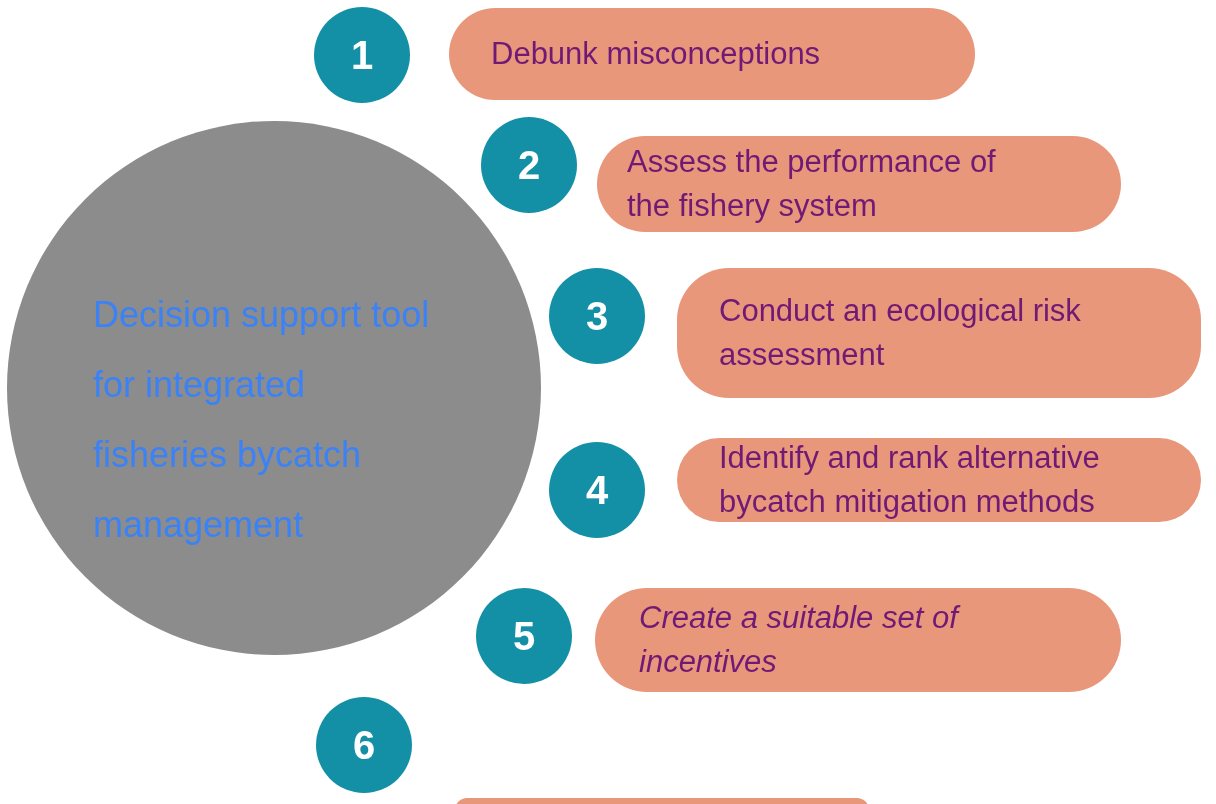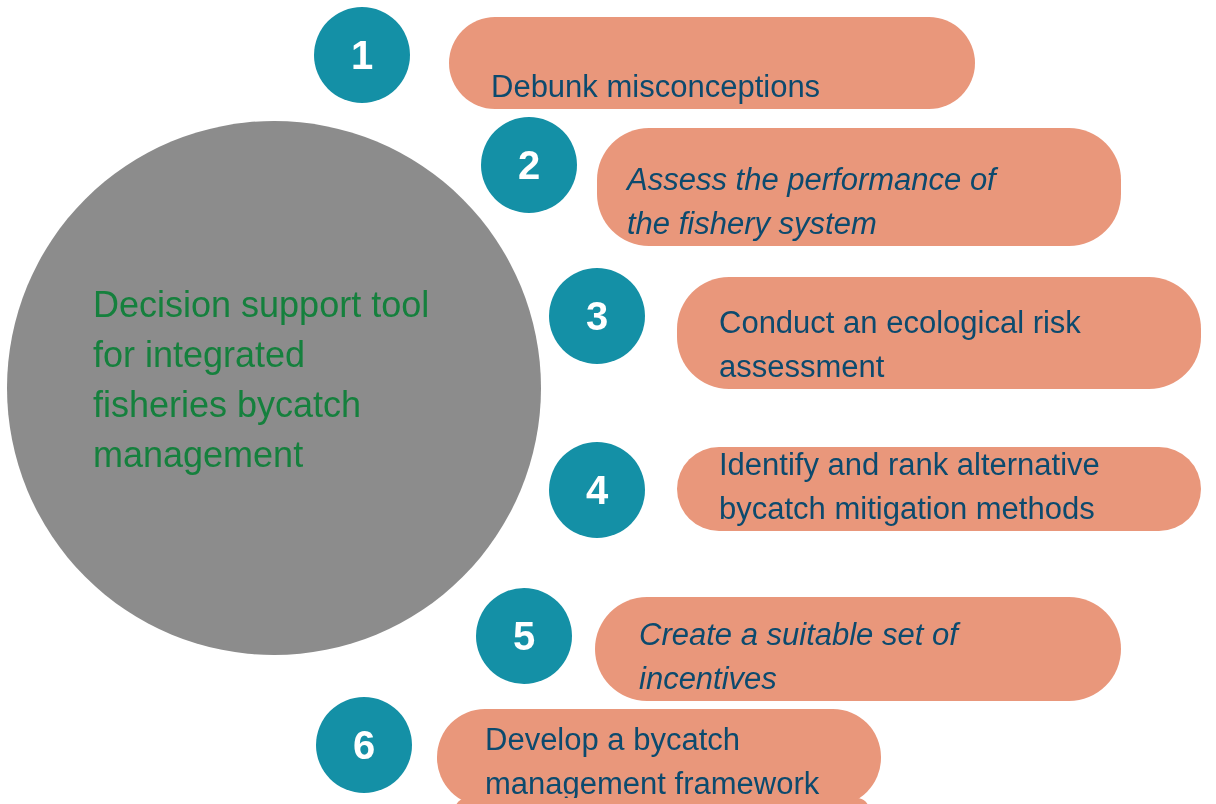--- a/index.html
+++ b/index.html
@@ -16,23 +16,23 @@
     position:absolute;
     left:7px; top:121px;
     width:534px; height:534px;
     border-radius:50%;
     background:#8C8C8C;
   }
   .gray-circle-text {
     position:absolute;
     left:93px; top:280px;
     width:400px;
-    color:#15803d;
+    color:#3b82f6;
     font-size:36px;
-    line-height:50px;
+    line-height:70px;
     white-space:pre-line;
   }
 
   
   .num-circle {
     position:absolute;
     width:96px; height:96px;
     border-radius:50%;
     background:#1490A6;
     color:#ffffff;
@@ -45,32 +45,31 @@
   .c3 { left:549px; top:268px;}
   .c4 { left:549px; top:442px;}
   .c5 { left:476px; top:588px;}
   .c6 { left:316px; top:697px;}
 
   
   .pill {
     position:absolute;
     background:#E9977B;
     border-radius:52px;
-    display:flex; align-items:flex-end;
+    display:flex; align-items:center;
     padding-left:42px;
     box-sizing:border-box;
-    color:#0c4a6e;
+    color:#701a75;
     font-size:31px;
     line-height:44px;
     white-space:pre-line;
-    margin-top:9px;
   }
   .p1 { left:449px; top:8px;   width:526px; height:92px;  border-radius:46px; }
-  .p2 { left:597px; top:119px; width:524px; height:118px; padding-left:30px;font-style:italic; }
-  .p3 { left:677px; top:268px; width:524px; height:112px; }
+  .p2 { left:597px; top:136px; width:524px; height:96px; padding-left:30px; }
+  .p3 { left:677px; top:268px; width:524px; height:130px; }
   .p4 { left:677px; top:438px; width:524px; height:84px; }
   .p5 { left:595px; top:588px; width:526px; height:104px; padding-left:44px;font-style:italic; }
   .p6 { left:437px; top:700px; width:444px; height:97px;  border-radius:48px; padding-left:48px; }
 
   
   .pill-partial {
     position:absolute;
     left:455px; top:798px;
     width:414px; height:24px;
     background:#E9977B;
@@ -120,23 +119,19 @@
   </div>
 
   <div class="pill p5">
     <span>Create a suitable set of
 incentives</span>
   </div>
   <div class="num-circle c5">
     <span>5</span>
   </div>
 
-  <div class="pill p6">
-    <span>Develop a bycatch
-management framework</span>
-  </div>
   <div class="num-circle c6">
     <span>6</span>
   </div>
 
   <div class="pill-partial"></div>
 
 </div>
 
 </body></html>

